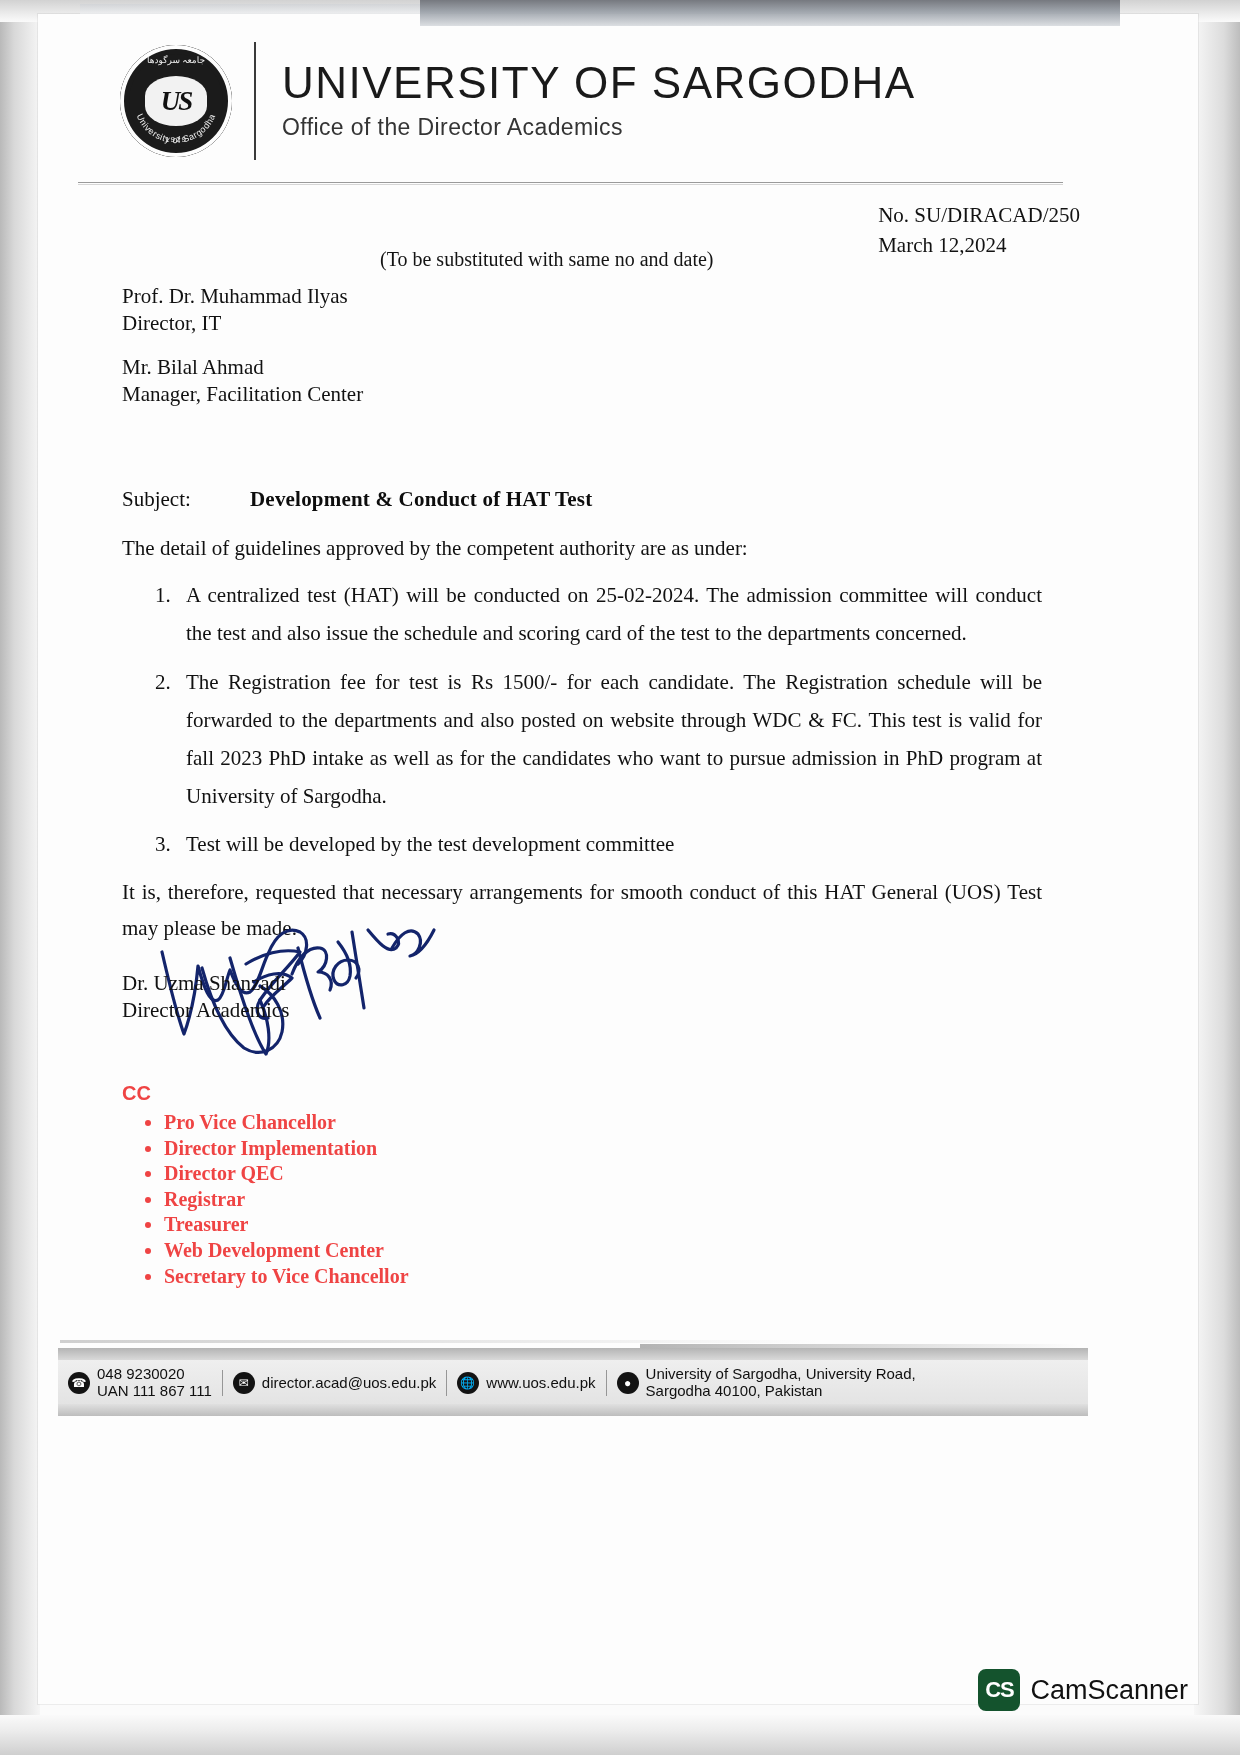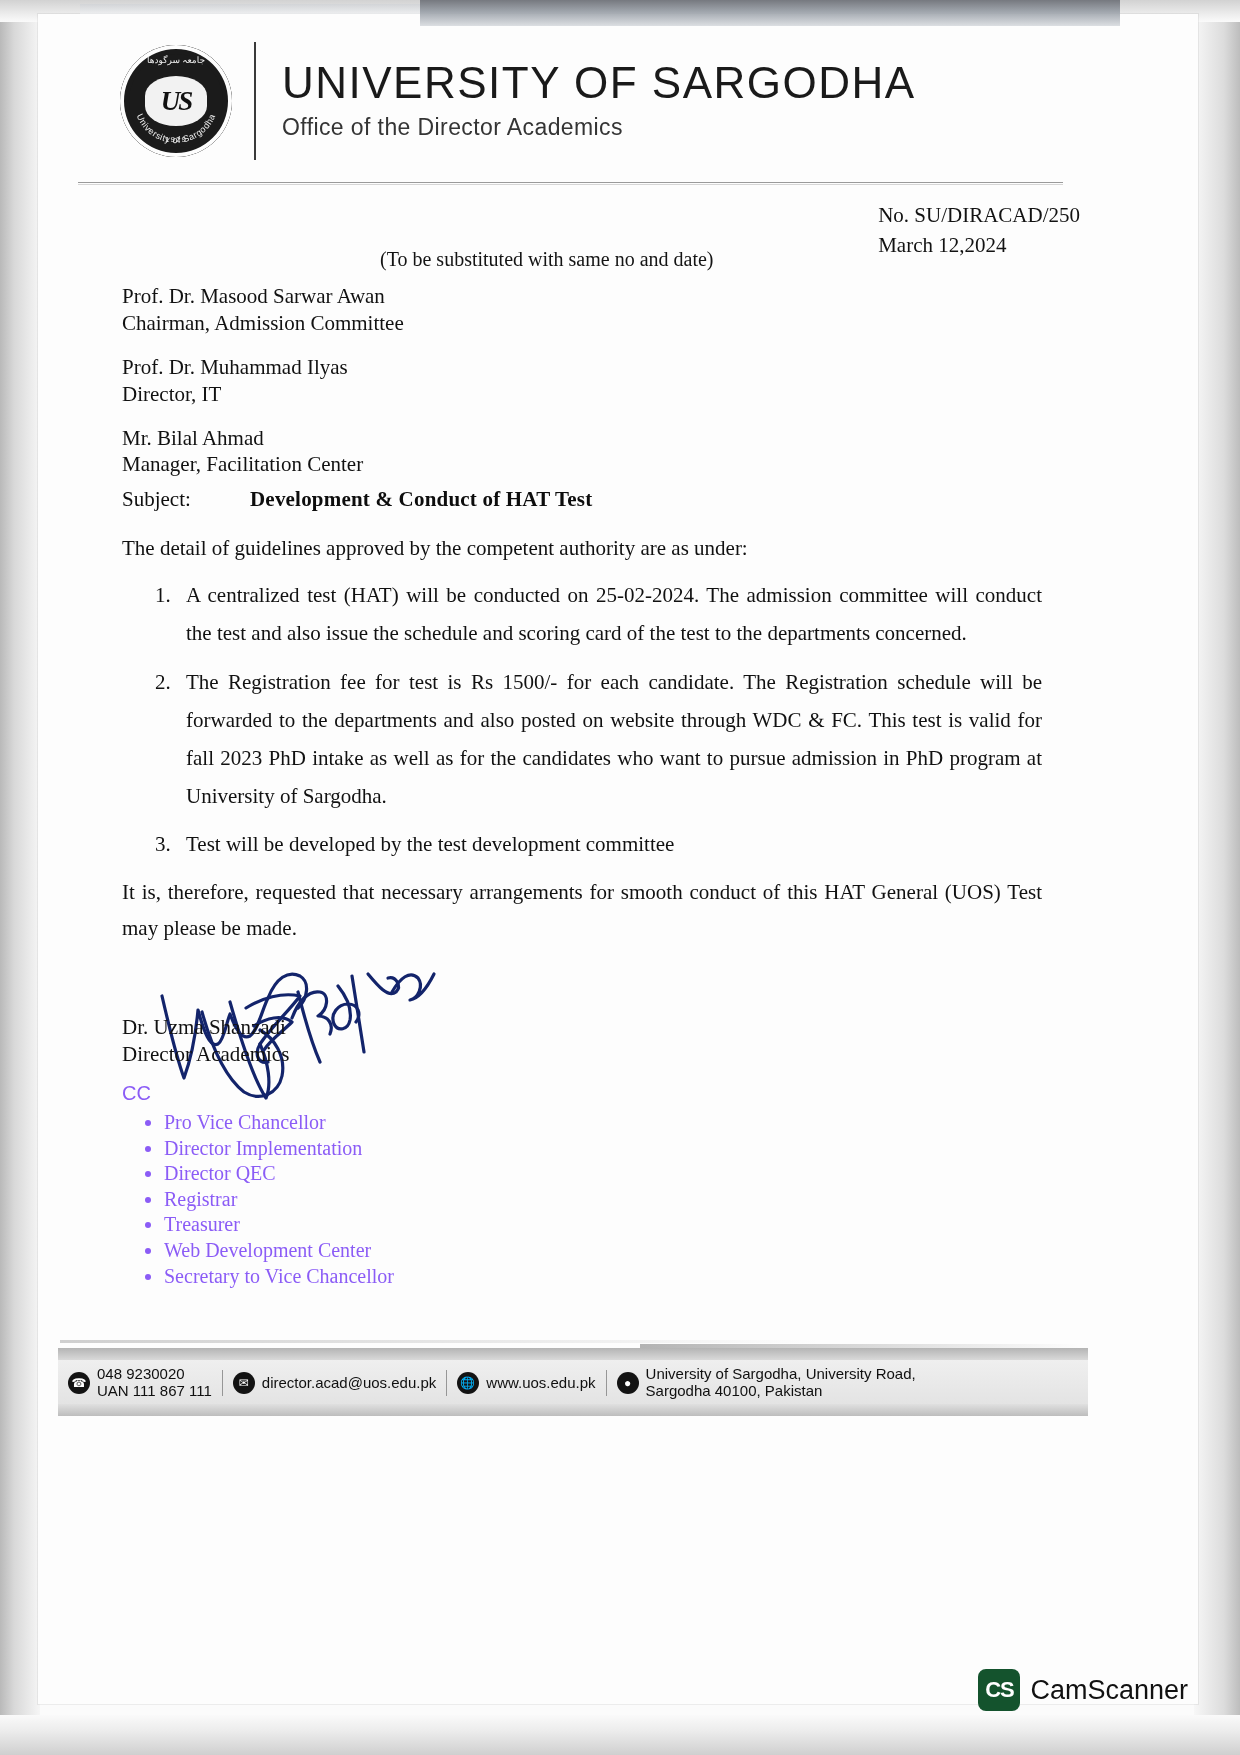--- a/index.html
+++ b/index.html
@@ -132,31 +132,31 @@
   ol.guidelines{
     margin:10px 0 6px 0;padding-left:54px;
   }
   ol.guidelines li{
     margin-bottom:10px;line-height:1.82;text-align:justify;
     padding-left:10px;
   }
 
   
   .sig-area{
-    position:absolute;left:122px;top:1000px;width:460px;height:110px;
+    position:absolute;left:122px;top:956px;width:460px;height:110px;
   }
   .sig-svg{position:absolute;left:20px;top:-48px;}
   .sig-name{
     position:absolute;left:0;top:14px;font-size:21px;color:#111;line-height:1.3;
   }
 
   
   .cc-area{
     position:absolute;left:122px;top:1082px;width:520px;
-    font-size:21px;color:#8b5cf6;
+    font-size:21px;color:#ef4444;font-weight:bold;
   }
   .cc-label{font-family:"Liberation Sans",sans-serif;font-size:20px;margin-bottom:6px;}
   ul.cc-list{margin:0;padding-left:42px;list-style:disc;}
   ul.cc-list li{line-height:1.18;margin-bottom:2px;font-size:20px;}
 
   
   .footer-bar{
     position:absolute;left:58px;top:1360px;width:1030px;height:46px;
     background:linear-gradient(180deg,#efefef 0%,#e3e3e3 100%);
     display:flex;align-items:center;
@@ -237,24 +237,20 @@
   <div class="hr-head"></div>
   <div class="hr-head2"></div>
 
   <div class="refblock">
     <div>No. SU/DIRACAD/250</div>
     <div>March 12,2024</div>
   </div>
   <div class="subst-note">(To be substituted with same no and date)</div>
 
   <div class="addressees">
-    <div class="addr-group">
-      <div>Prof. Dr. Masood Sarwar Awan</div>
-      <div>Chairman, Admission Committee</div>
-    </div>
     <div class="addr-group">
       <div>Prof. Dr. Muhammad Ilyas</div>
       <div>Director, IT</div>
     </div>
     <div class="addr-group">
       <div>Mr. Bilal Ahmad</div>
       <div>Manager, Facilitation Center</div>
     </div>
   </div>
 

